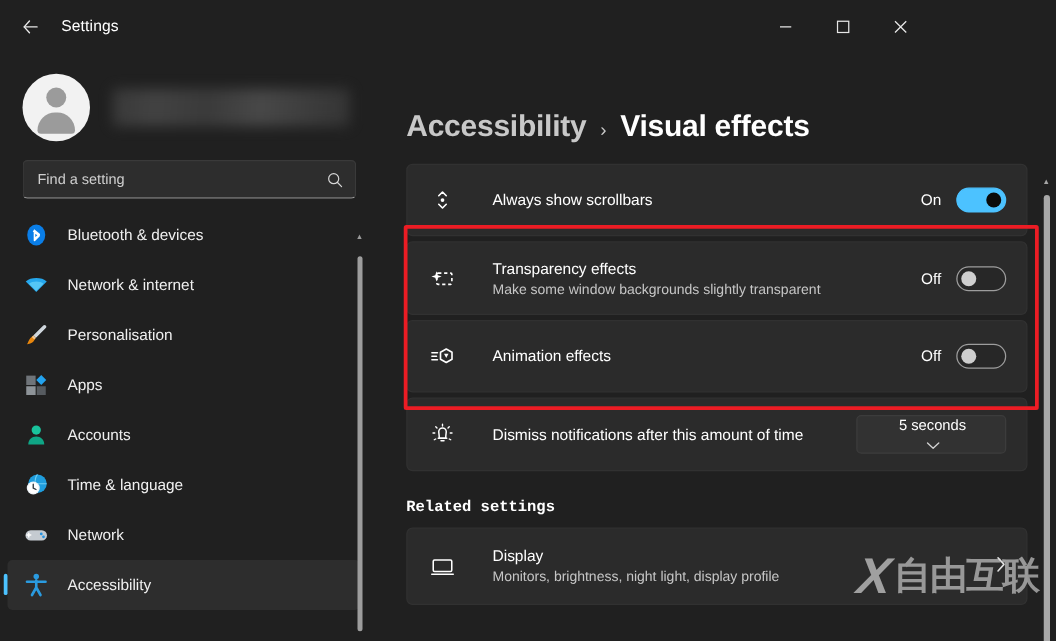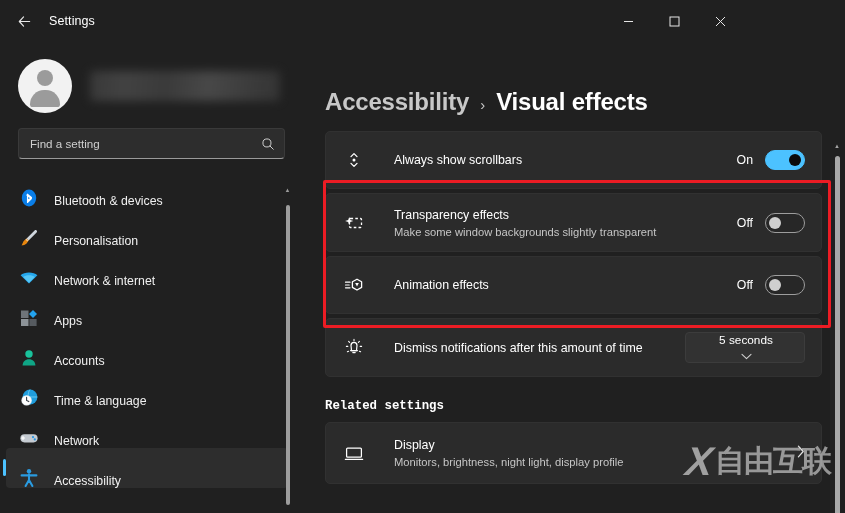--- a/index.html
+++ b/index.html
@@ -104,21 +104,21 @@
     font-size: 11.6px;
   }
   .search-wrap input::placeholder { color: #cfcfcf; }
   .navlist {
     margin-top: 9px;
     position: relative;
     height: 340px;
   }
   .navitem {
     position: relative;
-    display: flex; align-items: flex-end;
+    display: flex; align-items: center;
     height: 40px;
     margin: 0 12px 0 6px;
     padding-left: 13px;
     border-radius: 4px;
   }
   .navitem.active { background: #2d2d2d; }
   .navitem.active::before {
     content: "";
     position: absolute; left: -3px; top: 11px;
     width: 3px; height: 17px;
@@ -346,36 +346,36 @@
             <ellipse cx="10" cy="10" rx="7.2" ry="8.4" fill="#0a7ee8"></ellipse>
             <path d="M8 6 L12.4 9.6 L8.6 13 M8.6 7 L8.6 14.4 L12.4 10.6 L7.6 6.8" stroke="#ffffff" stroke-width="1.3" fill="none" stroke-linejoin="round"></path>
           </svg>
         </span>
         <span class="navlabel">Bluetooth &amp; devices</span>
       </div>
 
       <div class="navitem">
         <span class="navicon">
           <svg width="20" height="20" viewBox="0 0 20 20">
+            <path d="M1.6 7.2 C5.5 3.5 14.5 3.5 18.4 7.2 L10 15.6 Z" fill="#25a7ec"></path>
+            <path d="M4.2 9 C6.8 6.6 13.2 6.6 15.8 9 L10 14.8 Z" fill="#55c6f5"></path>
+          </svg>
+        </span>
+        <span class="navlabel">Network &amp; internet</span>
+      </div>
+
+      <div class="navitem">
+        <span class="navicon">
+          <svg width="20" height="20" viewBox="0 0 20 20">
             <path d="M17.6 2.4 C18.2 3 18.2 3.8 17.6 4.4 L9.6 12.4 L7.6 10.4 L15.6 2.4 C16.2 1.8 17 1.8 17.6 2.4 Z" fill="#cfd6dd"></path>
             <path d="M9.6 12.4 L7.6 10.4 L5.2 12.6 C4 13.8 3.4 16.4 2.6 17.4 C4 17.4 6.4 16.6 7.6 15.4 Z" fill="#e8860d"></path>
             <path d="M7.6 10.4 L9.6 12.4 L8.4 13.6 L6.4 11.6 Z" fill="#ffffff" opacity="0.55"></path>
           </svg>
         </span>
         <span class="navlabel">Personalisation</span>
-      </div>
-
-      <div class="navitem">
-        <span class="navicon">
-          <svg width="20" height="20" viewBox="0 0 20 20">
-            <path d="M1.6 7.2 C5.5 3.5 14.5 3.5 18.4 7.2 L10 15.6 Z" fill="#25a7ec"></path>
-            <path d="M4.2 9 C6.8 6.6 13.2 6.6 15.8 9 L10 14.8 Z" fill="#55c6f5"></path>
-          </svg>
-        </span>
-        <span class="navlabel">Network &amp; internet</span>
       </div>
 
       <div class="navitem">
         <span class="navicon">
           <svg width="20" height="20" viewBox="0 0 20 20">
             <rect x="2" y="2.5" width="7.5" height="7.5" fill="#6f7479"></rect>
             <rect x="2" y="11" width="7.5" height="7" fill="#8d9398"></rect>
             <rect x="10.4" y="11" width="7.2" height="7" fill="#565b60"></rect>
             <path d="M14 2 L18 6 L14 10 L10 6 Z" fill="#23a3ef"></path>
           </svg>

